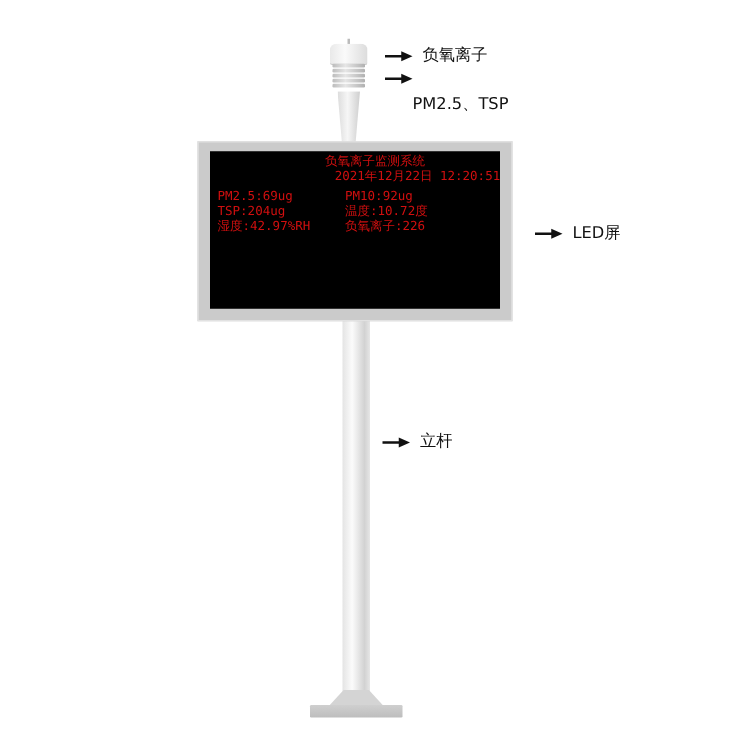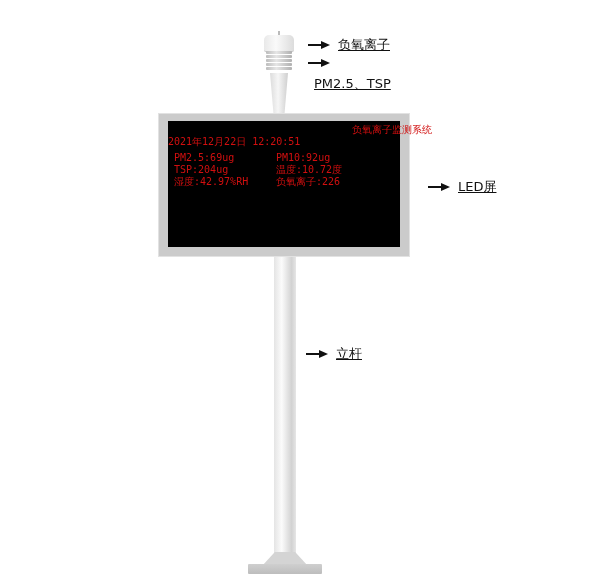--- a/index.html
+++ b/index.html
@@ -26,30 +26,30 @@
     background:#d4d4d4; clip-path:polygon(28% 0,72% 0,100% 100%,0 100%); }
   .base-plate { left:248px; top:564px; width:74px; height:10px;
     background:linear-gradient(180deg,#cfcfcf,#bdbdbd); border-radius:1px; }
 
   
   .frame { left:158px; top:113px; width:252px; height:144px;
     background:#cbcbcb; border:1px solid #e2e2e2; box-sizing:border-box; }
   .screen { left:168px; top:121px; width:232px; height:126px; background:#000; }
   .led { position:absolute; color:#d10f0f; font-family:"DejaVu Sans Mono", monospace;
     font-size:10px; line-height:12px; white-space:nowrap; letter-spacing:0; }
-  .led.title { left:0; width:264px; text-align:right; top:3px; }
-  .led.date  { left:0; width:268px; top:15px; }
+  .led.title { left:0; width:264px; text-align:center; top:3px; }
+  .led.date  { left:0; width:268px; text-align:center; top:15px;padding-left:32px; }
 
   
   .callout { display:flex; align-items:center; }
   .arrow { width:22px; height:12px; position:relative; }
   .arrow::before { content:""; position:absolute; left:0; top:5px; width:15px; height:2px; background:#111; }
   .arrow::after { content:""; position:absolute; left:13px; top:2px;
     border-left:9px solid #111; border-top:4px solid transparent; border-bottom:4px solid transparent; }
-  .label { font-family:"DejaVu Sans", sans-serif; font-size:13px; color:#111; margin-left:8px; line-height:16px;text-decoration:underline; }
+  .label { font-family:"DejaVu Sans", sans-serif; font-size:13px; color:#111; margin-left:8px; line-height:16px; }
 </style>
 </head>
 <body>
 
 <div class="abs sensor-tip"></div>
 <div class="abs sensor-cap"></div>
 <div class="abs sensor-fins">
   <div></div>
     <div></div>
     <div></div>
@@ -74,21 +74,21 @@
   <div class="led" style="left:108px;top:55px;">负氧离子:226</div>
 </div>
 
 <div class="abs callout" style="left:308px;top:37px;">
   <span class="arrow"></span>
   <span class="label">负氧离子</span>
 </div>
 <div class="abs callout" style="left:308px;top:57px;">
   <span class="arrow"></span>
 </div>
-<div class="abs label" style="left:314px;top:76px;margin-left:0;">PM2.5、TSP</div>
+<div class="abs label" style="left:330px;top:76px;margin-left:0;">PM2.5、TSP</div>
 
 <div class="abs callout" style="left:428px;top:179px;">
   <span class="arrow"></span>
   <span class="label">LED屏</span>
 </div>
 <div class="abs callout" style="left:306px;top:302px;margin-top:44px;">
   <span class="arrow"></span>
   <span class="label">立杆</span>
 </div>
 

